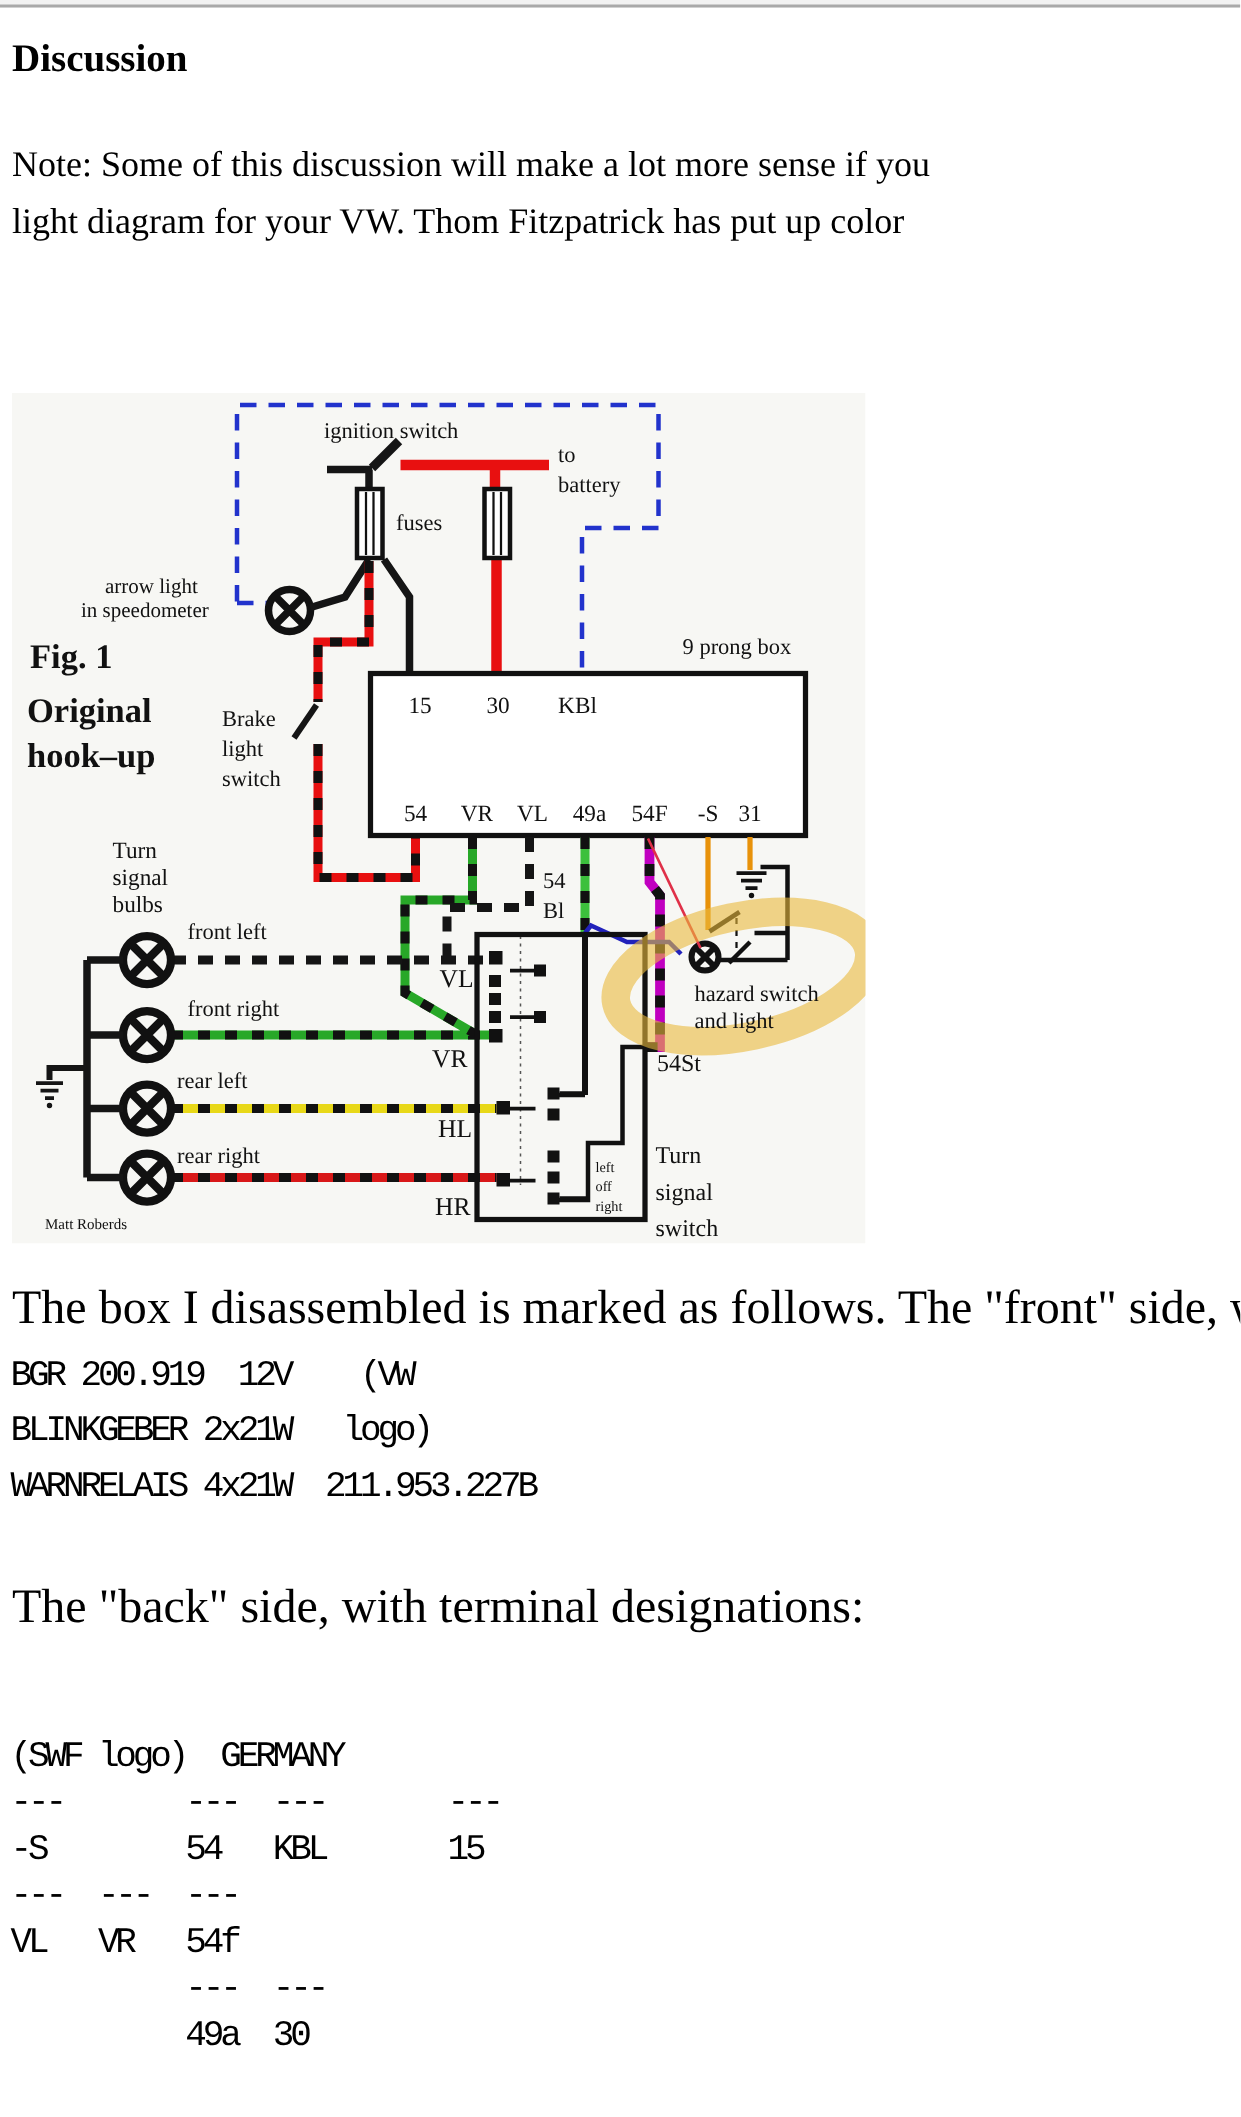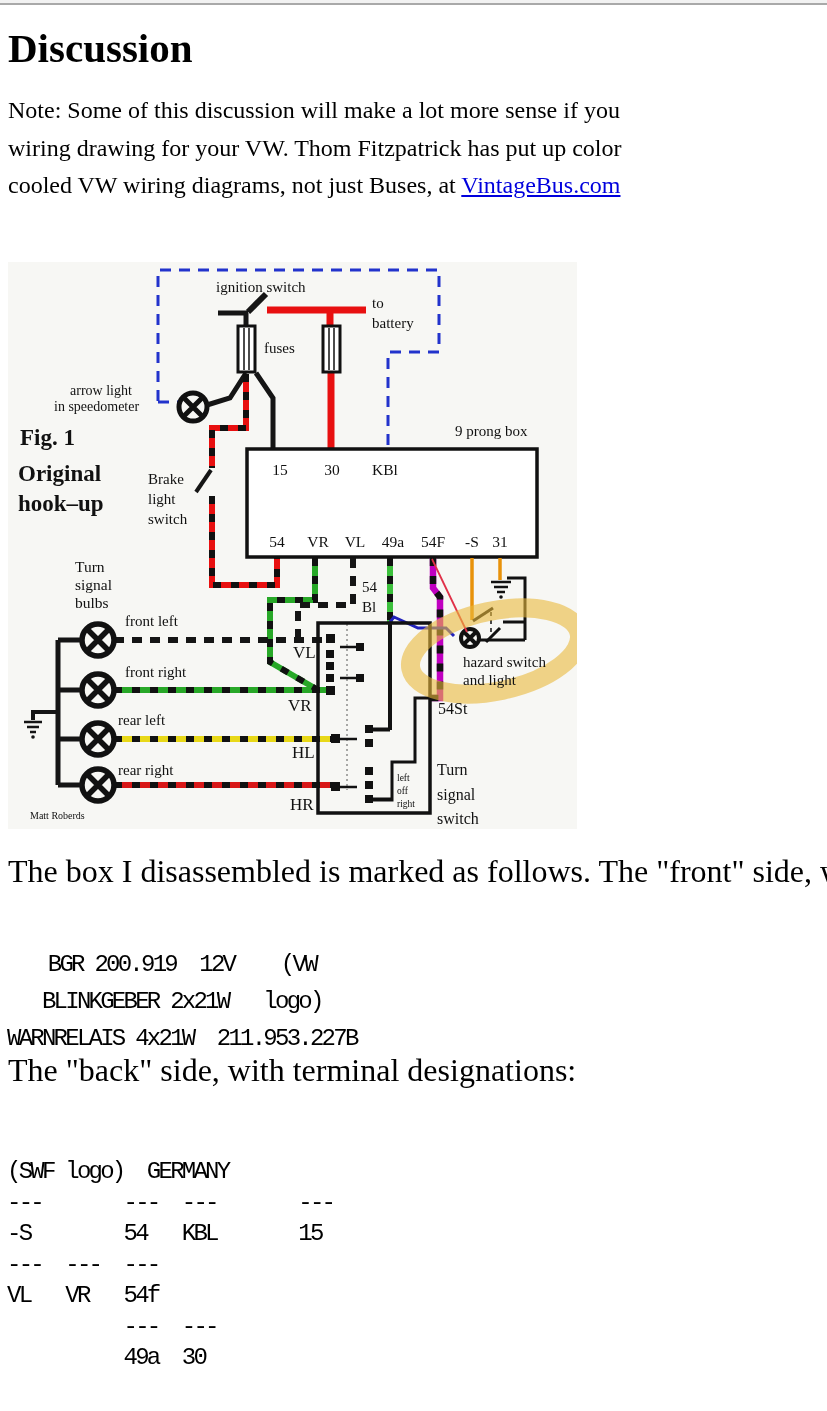--- a/index.html
+++ b/index.html
@@ -1,44 +1,43 @@
 <!DOCTYPE html>
 <html><head>
 <meta charset="utf-8">
 <style>
   html,body{margin:0;padding:0;background:#fff;}
   .page{position:relative;width:827px;height:1411px;overflow:hidden;background:#fff;
         font-family:"Liberation Serif",serif;color:#000;}
   .topbar{position:absolute;left:0;top:0;width:827px;height:3px;background:#f2f2f2;
           border-bottom:2px solid #a9a9a9;}
-  .heading{position:absolute;left:8px;top:24px;font-size:41px;font-weight:bold;white-space:nowrap;}
+  .heading{position:absolute;left:8px;top:24px;font-size:26px;font-weight:bold;white-space:nowrap;}
   .para{position:absolute;left:8px;top:92px;font-size:24px;line-height:37.5px;white-space:nowrap;}
   .para .ln{white-space:nowrap;}
   a.link{color:#0000dd;text-decoration:underline;cursor:pointer;}
   .sent1{position:absolute;left:8px;top:853px;font-size:32px;white-space:nowrap;}
   .sent2{position:absolute;left:8px;top:1052px;font-size:32px;white-space:nowrap;}
   pre.mono{margin:0;font-family:"Liberation Mono",monospace;letter-spacing:-2.75px;
            font-size:24px;position:absolute;left:7px;white-space:pre;}
-  .mono1{top:946px;line-height:37px;text-align:center;}
+  .mono1{top:899px;line-height:37px;}
   .mono2{top:1156px;line-height:31px;}
   .figwrap{position:absolute;left:8px;top:262px;width:569px;height:567px;}
   svg text{font-family:"Liberation Serif",serif;fill:#111;}
 </style>
 </head>
 <body>
 
 <div class="page">
   <div class="topbar"></div>
 
   <div class="heading">Discussion</div>
 
   <div class="para">
     <div class="ln">Note: Some of this discussion will make a lot more sense if you</div>
-    <div class="ln">wiring drawing for your VW. Thom Fitzpatrick has put up color</div>
-    <div class="ln"><span>cooled VW wiring diagrams, not just Buses, at </span><a class="link">VintageBus.com</a></div>
+    <div class="ln">light diagram for your VW. Thom Fitzpatrick has put up color</div>
   </div>
 
   <div class="figwrap">
   <svg width="569" height="567" viewBox="0 0 569 567">
     <rect x="0" y="0" width="569" height="567" fill="#f7f7f4"></rect>
 
     <g fill="none" stroke-width="3" stroke-dasharray="11 8" stroke="#2233cc">
       <path d="M150,139 L150,8 L431,8 L431,90 L380,90 L380,187"></path>
       <path d="M150,140 L170,140"></path>
     </g>

